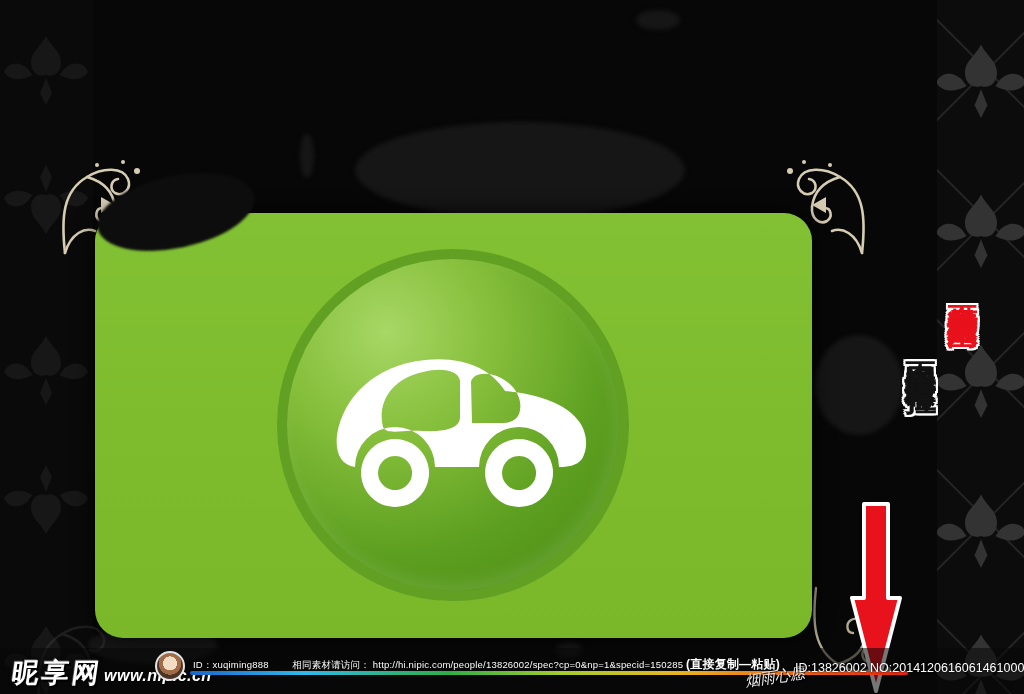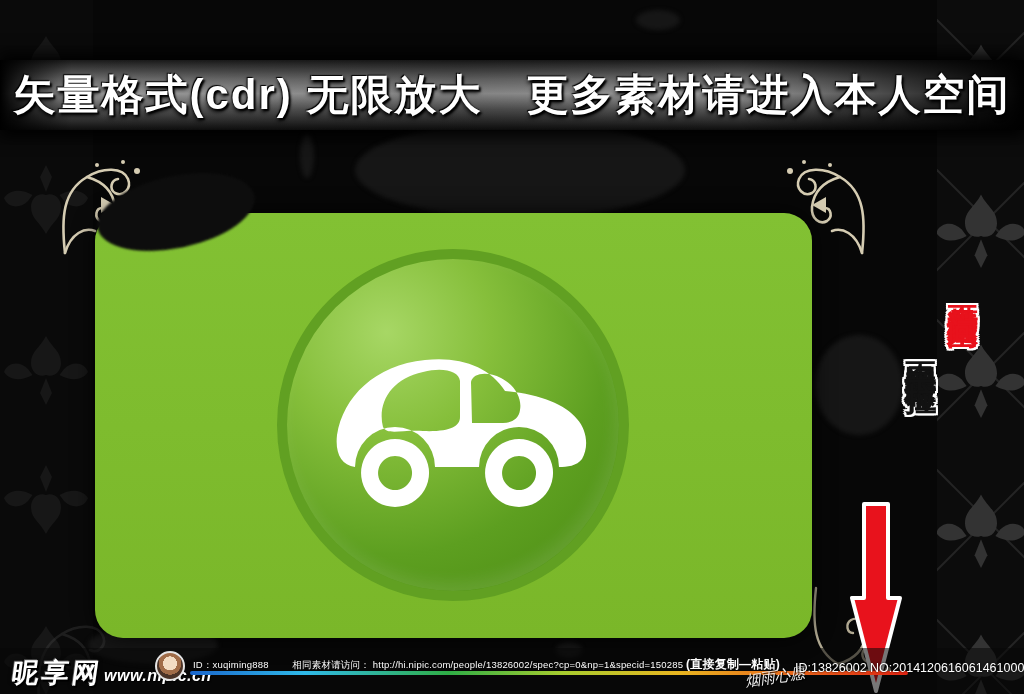--- a/index.html
+++ b/index.html
@@ -126,23 +126,20 @@
   </div>
 
   <div class="splat" style="left:355px;top:122px;width:330px;height:96px;"></div>
   <div class="splat" style="left:96px;top:176px;width:160px;height:72px;background:#0d0d0d;transform:rotate(-12deg);filter:blur(1px);z-index:2;"></div>
   <div class="splat" style="left:815px;top:335px;width:88px;height:100px;"></div>
   <div class="splat" style="left:88px;top:626px;width:130px;height:38px;"></div>
   <div class="splat" style="left:300px;top:134px;width:14px;height:44px;"></div>
   <div class="splat" style="left:636px;top:10px;width:44px;height:20px;"></div>
   <div class="splat" style="left:556px;top:642px;width:26px;height:16px;"></div>
 
-  <div class="banner">
-    <div class="banner-text">矢量格式(cdr) 无限放大　更多素材请进入本人空间</div>
-  </div>
 
   <svg class="flourish tl" viewBox="0 0 92 100">
     <g stroke="#d5ccb2" stroke-width="2.6" fill="none" stroke-linecap="round">
       <path d="M10,98 C6,62 8,36 32,22 C48,12 68,12 73,24 C77,34 68,42 60,38 C54,34 56,25 63,24"></path>
       <path d="M32,22 C46,26 58,34 60,52 C61,64 52,70 45,66 C39,62 41,53 47,53"></path>
       <path d="M10,98 C16,78 30,72 40,76"></path>
     </g>
     <g fill="#d5ccb2">
       <circle cx="82" cy="16" r="3"></circle>
         <circle cx="68" cy="7" r="2"></circle>

